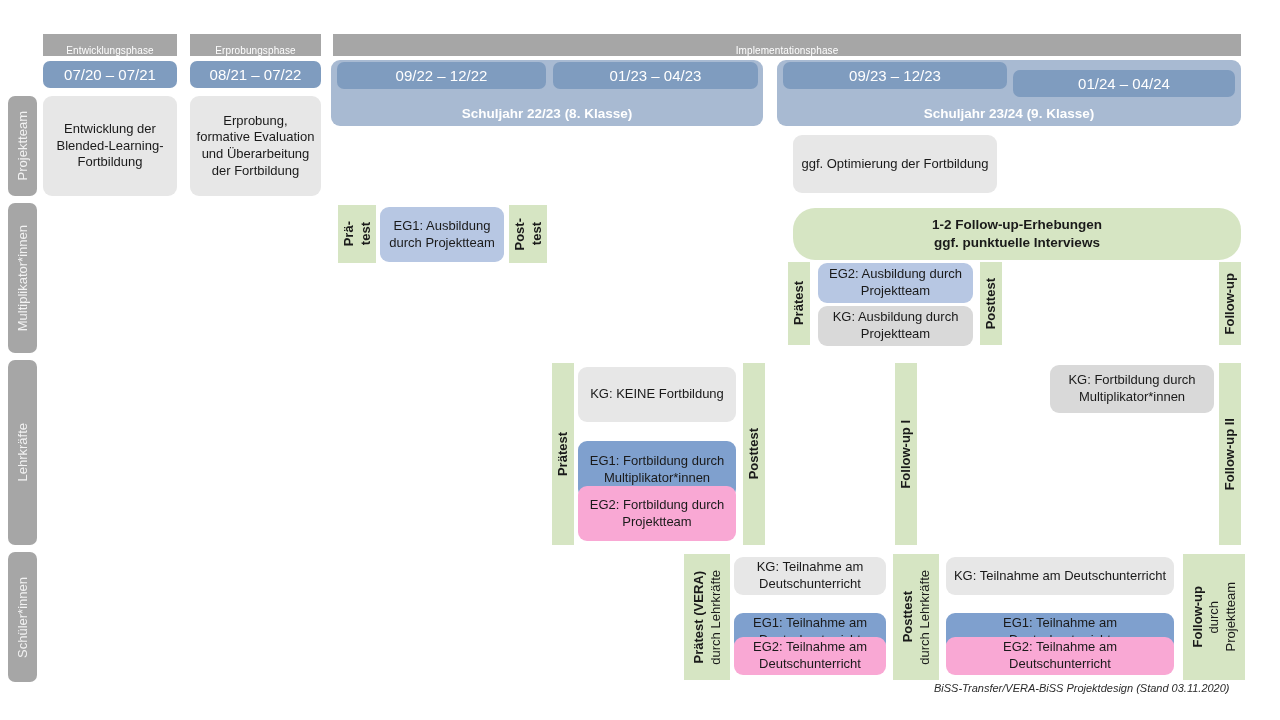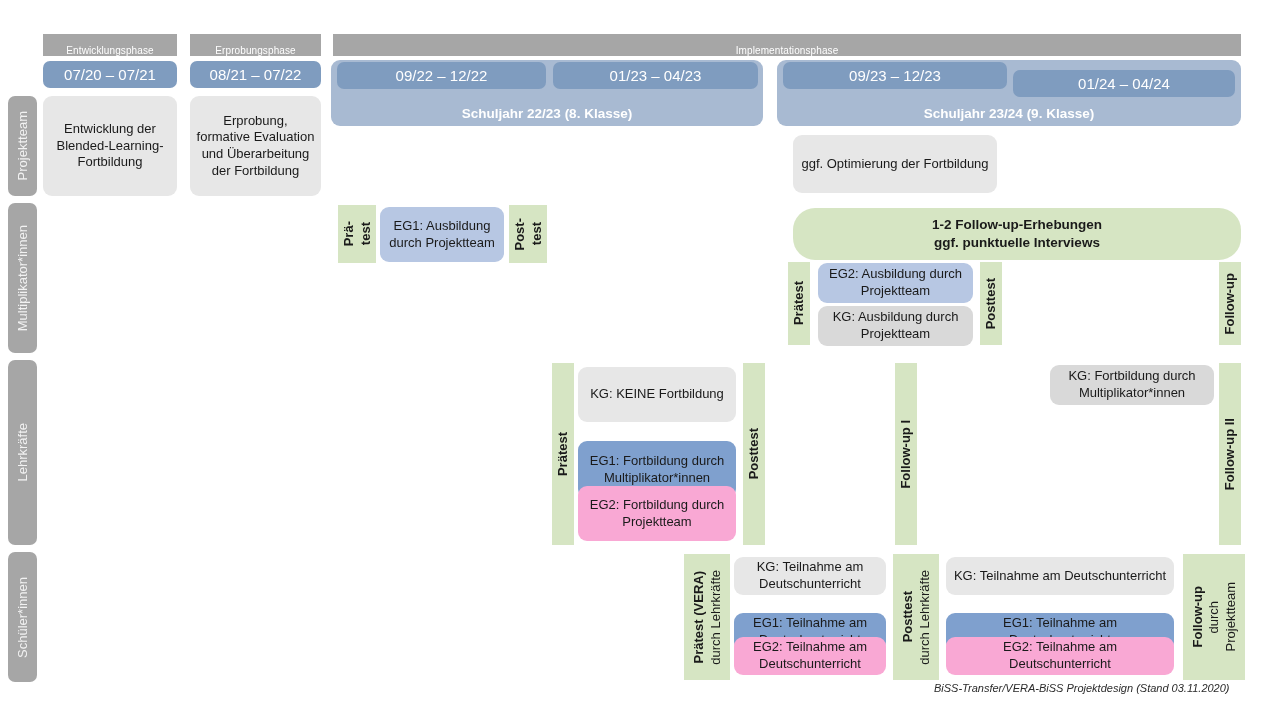--- a/index.html
+++ b/index.html
@@ -242,21 +242,21 @@
   </div>
   <div class="abs box box-eg2" style="left:578px; top:486px; width:158px; height:55px;">
     <span>EG2: Fortbildung durch Projektteam</span>
   </div>
   <div class="abs green" style="left:743px; top:363px; width:22px; height:182px;">
     <span class="vert b">Posttest</span>
   </div>
   <div class="abs green" style="left:895px; top:363px; width:22px; height:182px;">
     <span class="vert b">Follow-up I</span>
   </div>
-  <div class="abs box box-gray2" style="left:1050px; top:365px; width:164px; height:40px;">
+  <div class="abs box box-gray2" style="left:1050px; top:365px; width:164px; height:48px;">
     <span>KG: Fortbildung durch Multiplikator*innen</span>
   </div>
   <div class="abs green" style="left:1219px; top:363px; width:22px; height:182px;">
     <span class="vert b">Follow-up II</span>
   </div>
 
   <div class="abs green vstack" style="left:684px; top:554px; width:46px; height:126px;">
     <span class="vert b">Prätest (VERA)</span>
     <span class="vert">durch Lehrkräfte</span>
   </div>

